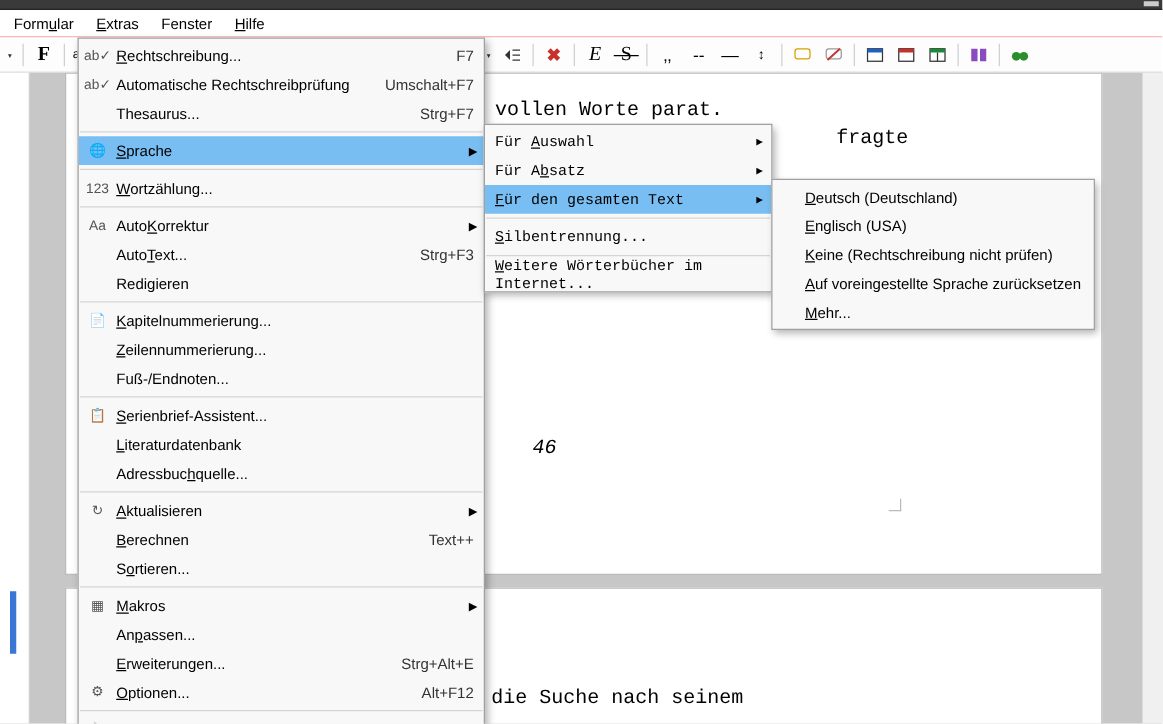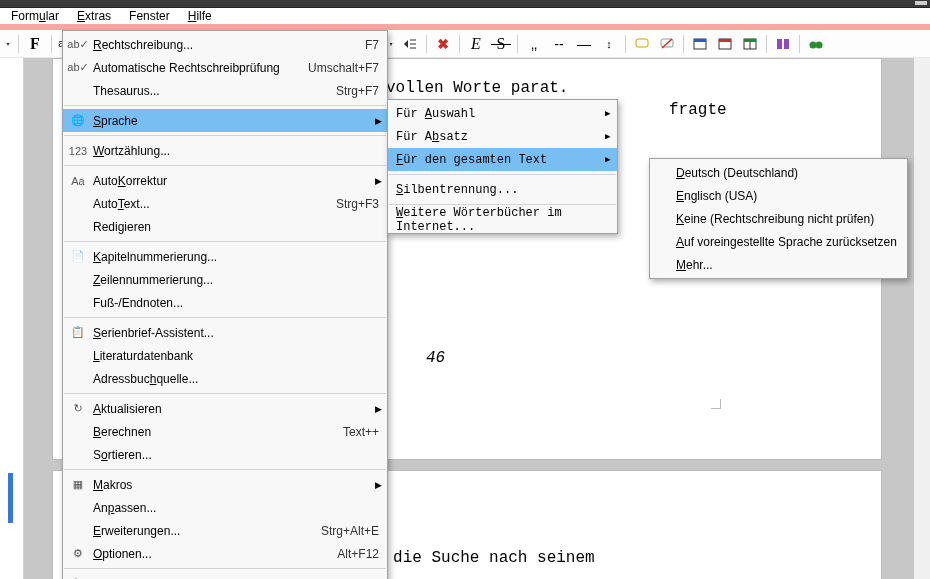--- a/index.html
+++ b/index.html
@@ -26,21 +26,21 @@
     right: 3px; top: 1px;
     width: 12px; height: 4px;
     background: #ccc;
   }
   .menubar {
     height: 22px;
     background: #fff;
     display: flex;
     align-items: center;
     padding: 0 2px;
-    border-bottom: 6px solid #fca5a5;
+    border-bottom: 1px solid #fca5a5;
   }
   .menubar-item {
     padding: 3px 9px;
     cursor: default;
   }
   .menubar-item u { text-decoration: underline; }
   .toolbar {
     height: 28px;
     display: flex;
     align-items: center;
@@ -106,21 +106,21 @@
   .menu {
     position: absolute;
     background: #f8f8f8;
     border: 1px solid #a0a0a0;
     box-shadow: 2px 3px 6px rgba(0,0,0,0.3);
     z-index: 100;
     padding: 2px 0;
   }
   .menu1 { left: 62px; top: 30px; width: 326px; }
   .menu2 { left: 387px; top: 99px; width: 231px; font-family: Liberation Mono, monospace; }
-  .menu3 { left: 617px; top: 158px; width: 259px; margin-left: 32px; }
+  .menu3 { left: 617px; top: 143px; width: 259px; }
   .menu-row {
     display: flex;
     align-items: center;
     height: 23px;
     padding: 0 8px 0 4px;
     cursor: default;
   }
   .menu-row.hl { background: #79bef2; }
   .mi-icon {
     width: 22px; height: 18px;
@@ -240,21 +240,21 @@
         <circle cx="11" cy="7" r="3.5" fill="#2a8f2a"></circle>
       </svg>
     </span>
 </div>
 
 <div class="doc-area">
   <div class="ruler-left">
     <div class="margin-marker" style="top:415px;"></div>
   </div>
   <div class="page page1">
-    <span class="doc-text" style="left:333px;top:20px;">vollen Worte parat.</span>
+    <span class="doc-text" style="left:343px;top:20px;">vollen Worte parat.</span>
     <span class="doc-text" style="left:616px;top:42px;">fragte</span>
     <span class="doc-text" style="left:373px;top:290px;font-style:italic;">46</span>
     <div style="position:absolute;right:160px;bottom:50px;width:10px;height:10px;border-right:1px solid #bbb;border-bottom:1px solid #bbb;"></div>
   </div>
   <div class="page page2">
     <span class="doc-text" style="left:100px;top:78px;">sein. Er machte sich auf die Suche nach seinem</span>
   </div>
   <div class="scrollbar"></div>
 </div>
 

